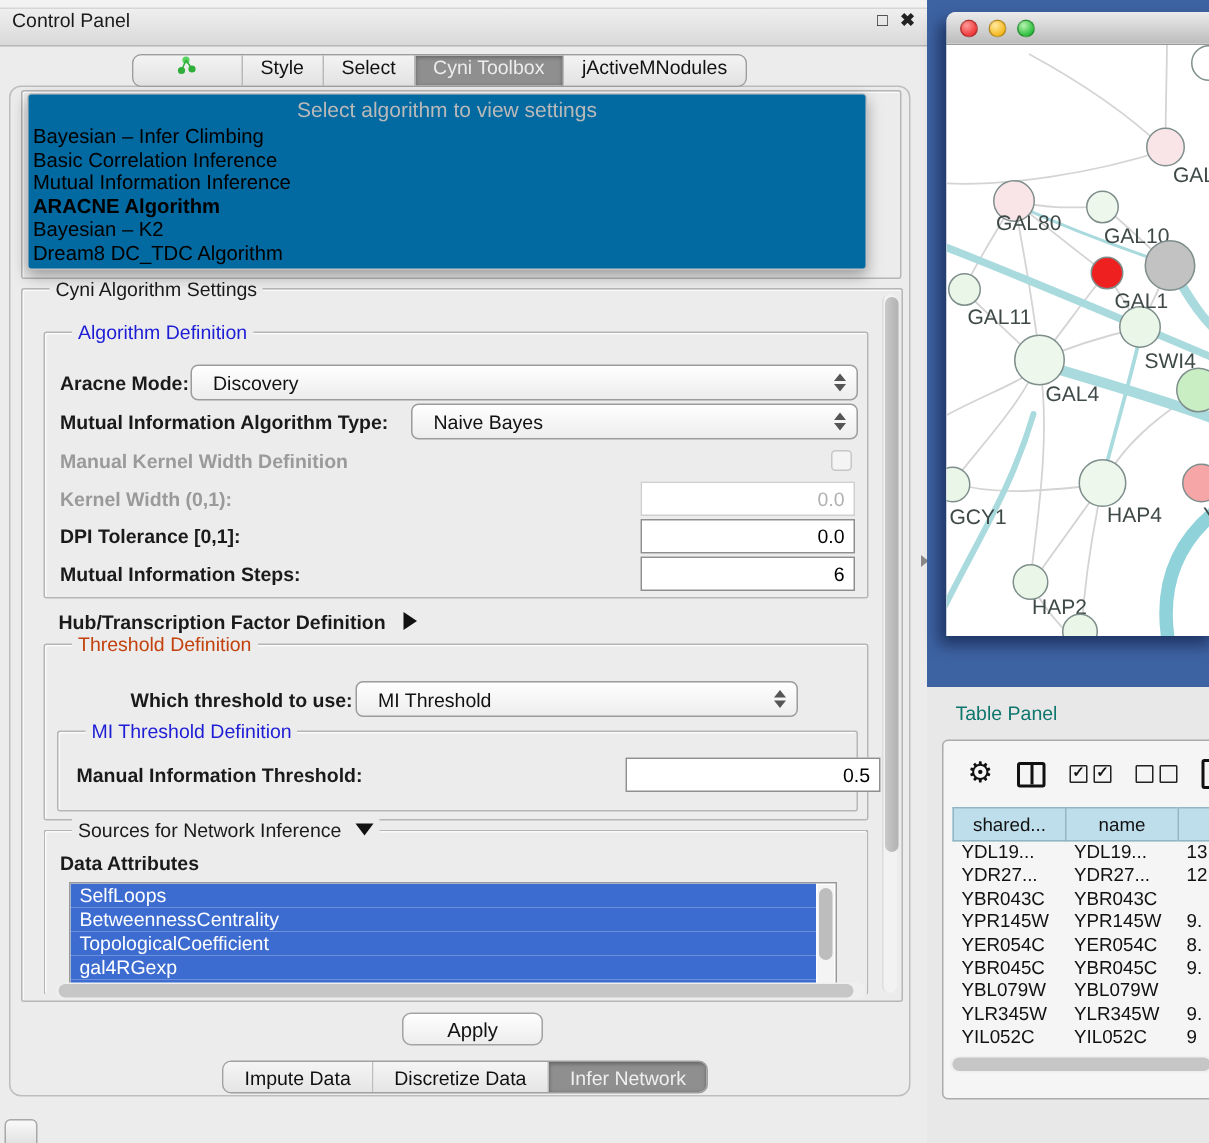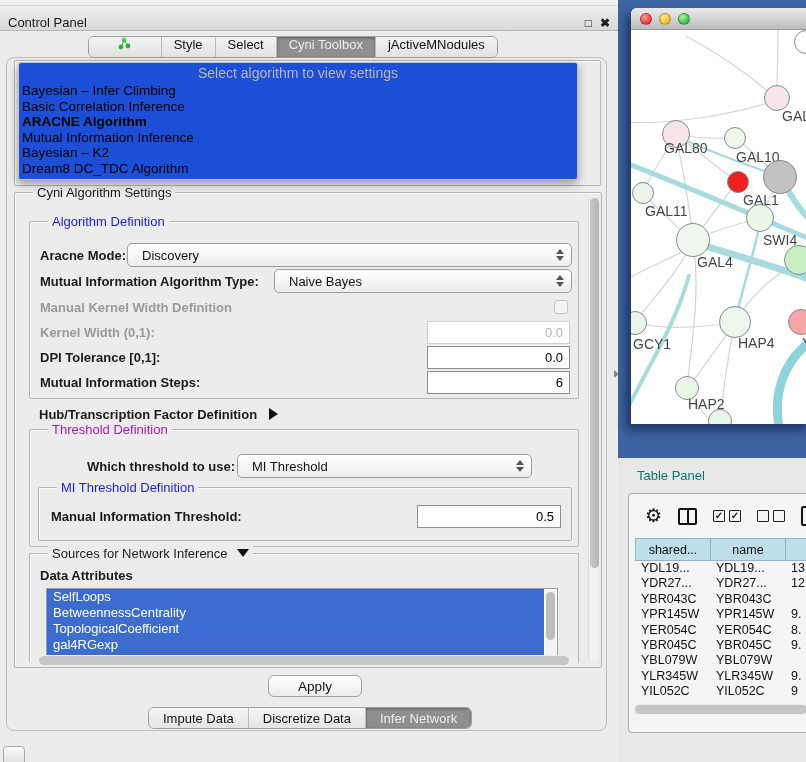--- a/index.html
+++ b/index.html
@@ -3,49 +3,49 @@
 <meta charset="utf-8">
 <style>
   * { margin:0; padding:0; box-sizing:border-box; }
   body { font-family:"Liberation Sans", sans-serif; background:#ececec; }
   #screen { position:relative; width:806px; height:762px; overflow:hidden; background:#ececec; }
 
   
   .top-strip { position:absolute; left:0; top:0; width:618px; height:6px; background:#f2f2f2; border-bottom:1px solid #d6d6d6; }
   .cp-titlebar { position:absolute; left:0; top:6px; width:618px; height:25px;
     background:linear-gradient(#efefef,#d9d9d9); border-bottom:1px solid #b5b5b5;
-    display:flex; align-items:flex-end; padding:0 8px; font-size:13px; color:#1a1a1a; }
+    display:flex; align-items:flex-start; padding:0 8px; font-size:13px; color:#1a1a1a; }
   .cp-title { flex:1; }
   .win-btn { font-size:12px; font-weight:bold; color:#222; margin-left:8px; cursor:default; }
 
   .cp-body { position:absolute; left:6px; top:57px; width:601px; height:674px;
     border:1px solid #bdbdbd; border-radius:8px; background:#ececec; }
 
   
   .tabbar { position:absolute; left:88px; top:36px; height:22px; display:flex;
     border:1px solid #9d9d9d; border-radius:6px; overflow:hidden; background:#ececec; z-index:3; }
   .tab { display:flex; align-items:center; gap:5px; padding:0 12px; font-size:13px; color:#111;
     border-right:1px solid #b9b9b9; background:linear-gradient(#f3f3f3,#e2e2e2); white-space:nowrap;flex-direction:column; }
   .tab:last-child { border-right:none; }
   .tab.sel { background:#8f8f8f; color:#ececec; box-shadow:inset 0 1px 3px rgba(0,0,0,.35); }
   .net-ic { width:13px; height:13px; display:inline-block; }
 
   
   .grp { position:absolute; border:1px solid #b6b6b6; border-radius:2px; box-shadow:1px 1px 0 #fafafa inset; }
   .grp-title { position:absolute; top:-8px; left:18px; background:#ececec; padding:0 4px; font-size:13px; }
   .grp-title.blue { color:#1d1dd6; }
-  .grp-title.green { color:#a21caf; }
+  .grp-title.green { color:#c2410c; }
   .grp-title.black { color:#1a1a1a; }
   #inference-box { left:14px; top:60px; width:587px; height:126px; z-index:1; }
   #hidden-combo { position:absolute; left:48px; top:156px; width:525px; height:23px; z-index:2;
     border:1px solid #9c9c9c; border-radius:6px; background:#f6f6f6; overflow:hidden;
     font-size:13px; color:#b4b4b4; line-height:21px; padding-left:14px; }
 
   
-  #algo-popup { position:absolute; left:18px; top:62px; width:560px; z-index:6; background:#1d4ed8;
+  #algo-popup { position:absolute; left:18px; top:62px; width:560px; z-index:6; background:#0369a1;
     border:1px solid #c3c3c3; border-radius:3px; box-shadow:0 4px 10px rgba(0,0,0,.35); padding-bottom:3px; }
   .pop-placeholder { text-align:center; color:#b9b9b9; font-size:14px; line-height:20px; }
   .pop-item { font-size:13.5px; color:#000; line-height:15.5px; padding-left:3px; white-space:nowrap; }
   .pop-item.bold { font-weight:bold; }
 
   
   #settings-box { left:14px; top:192px; width:588px; height:476px; }
   .vscroll { position:absolute; right:3px; top:3px; width:10px; height:466px; background:#f2f2f2;
     border-left:1px solid #dcdcdc; border-radius:5px; }
   .vscroll .thumb { position:absolute; left:0.5px; top:2px; width:9px; height:370px;
@@ -170,22 +170,22 @@
   <div class="grp" id="inference-box"></div>
   <div id="hidden-combo">
     <span>gal-filtered.sif default node</span>
   </div>
 
   <div id="algo-popup">
     <div class="pop-placeholder">Select algorithm to view settings</div>
     <div id="pop-items">
         <div class="pop-item">Bayesian – Infer Climbing</div>
         <div class="pop-item">Basic Correlation Inference</div>
+        <div class="pop-item">Mutual Information Inference</div>
         <div class="pop-item bold">ARACNE Algorithm</div>
-        <div class="pop-item">Mutual Information Inference</div>
         <div class="pop-item">Bayesian – K2</div>
         <div class="pop-item">Dream8 DC_TDC Algorithm</div>
       </div>
   </div>
 
   <div class="grp" id="settings-box">
     <div class="grp-title black">Cyni Algorithm Settings</div>
     <div class="vscroll">
         <div class="thumb"></div>
       </div>
@@ -229,21 +229,21 @@
       <div class="combo" style="left:207px; top:24px; width:295px;">
         <span>MI Threshold</span>
         <span class="spin">
             <span class="arr-up"></span>
             <span class="arr-dn"></span>
           </span>
       </div>
       <div class="grp" style="left:8px; top:57px; width:534px; height:54px;">
         <div class="grp-title blue">MI Threshold Definition</div>
         <div class="lbl" style="left:12px; top:21px;">Manual Information Threshold:</div>
-        <div class="field" style="left:378px; top:17px; width:144px;">0.5</div>
+        <div class="field" style="left:378px; top:17px; width:170px;">0.5</div>
       </div>
     </div>
 
     <div class="grp" style="left:14px; top:360px; width:550px; height:110px; border-bottom:none;">
       <div class="grp-title black">
         <span>Sources for Network Inference</span>
         <span class="tri-down" style="margin-left:6px;"></span>
       </div>
       <div class="lbl" style="left:10px; top:14px;">Data Attributes</div>
       <div id="attr-list">

